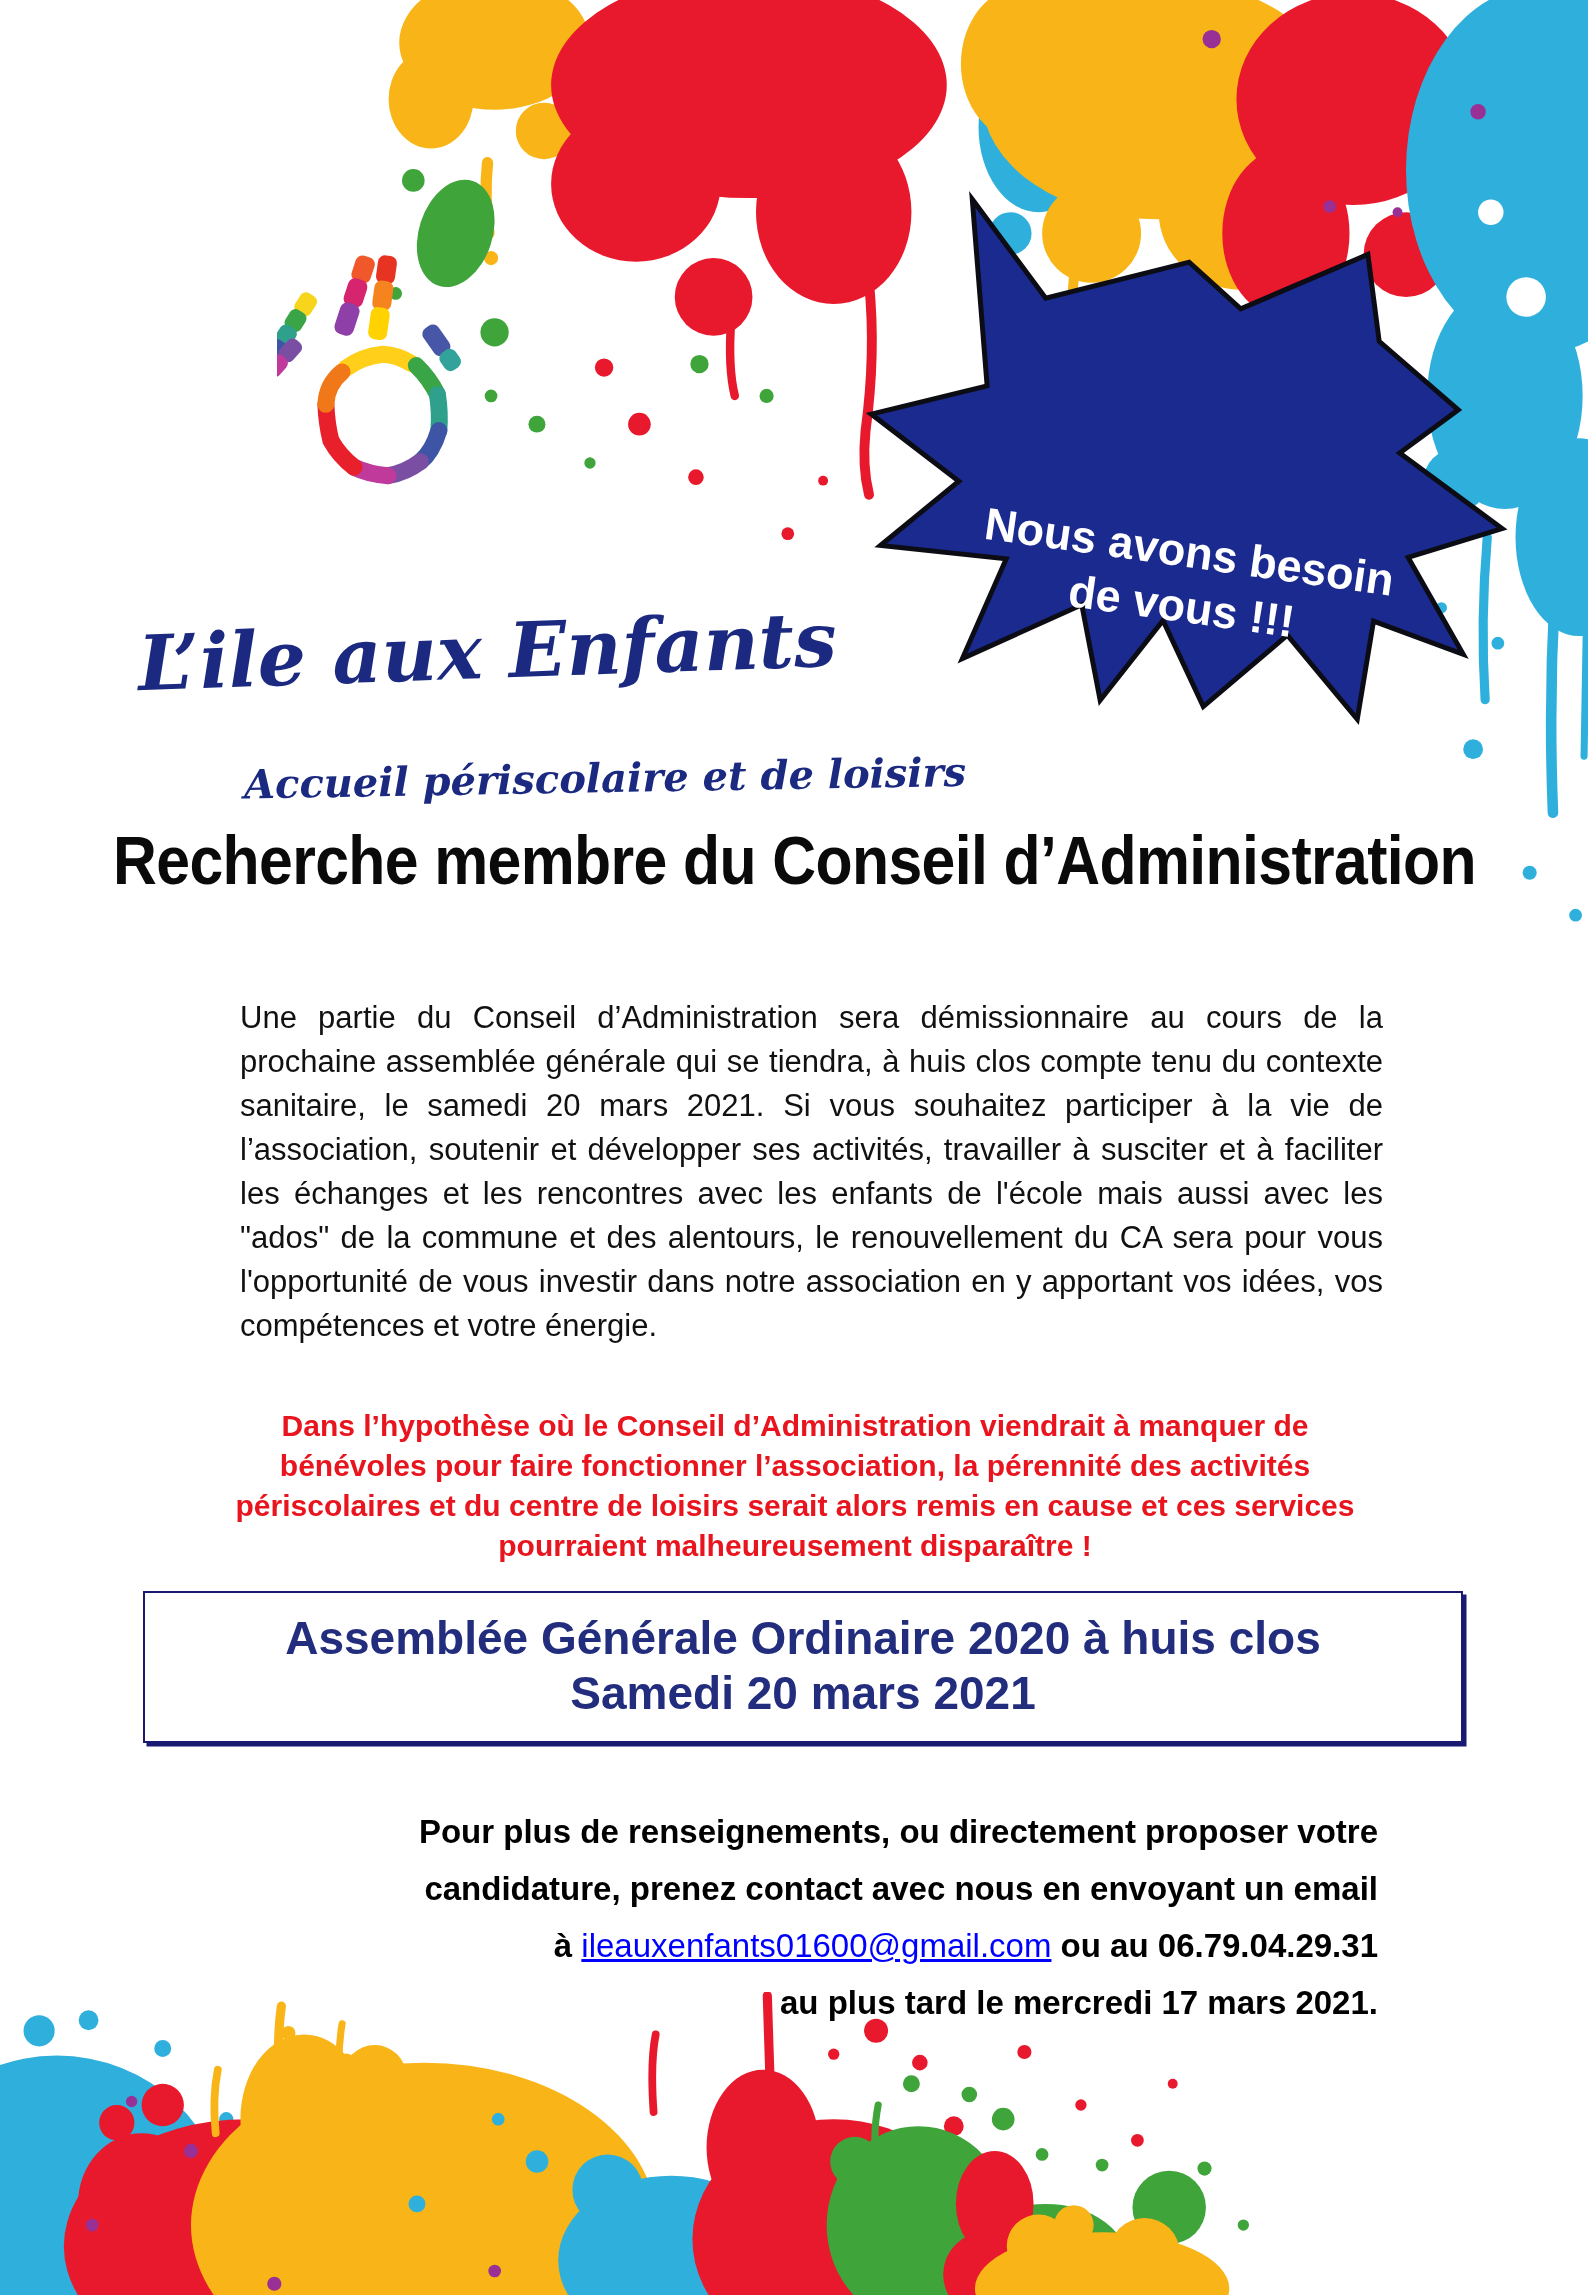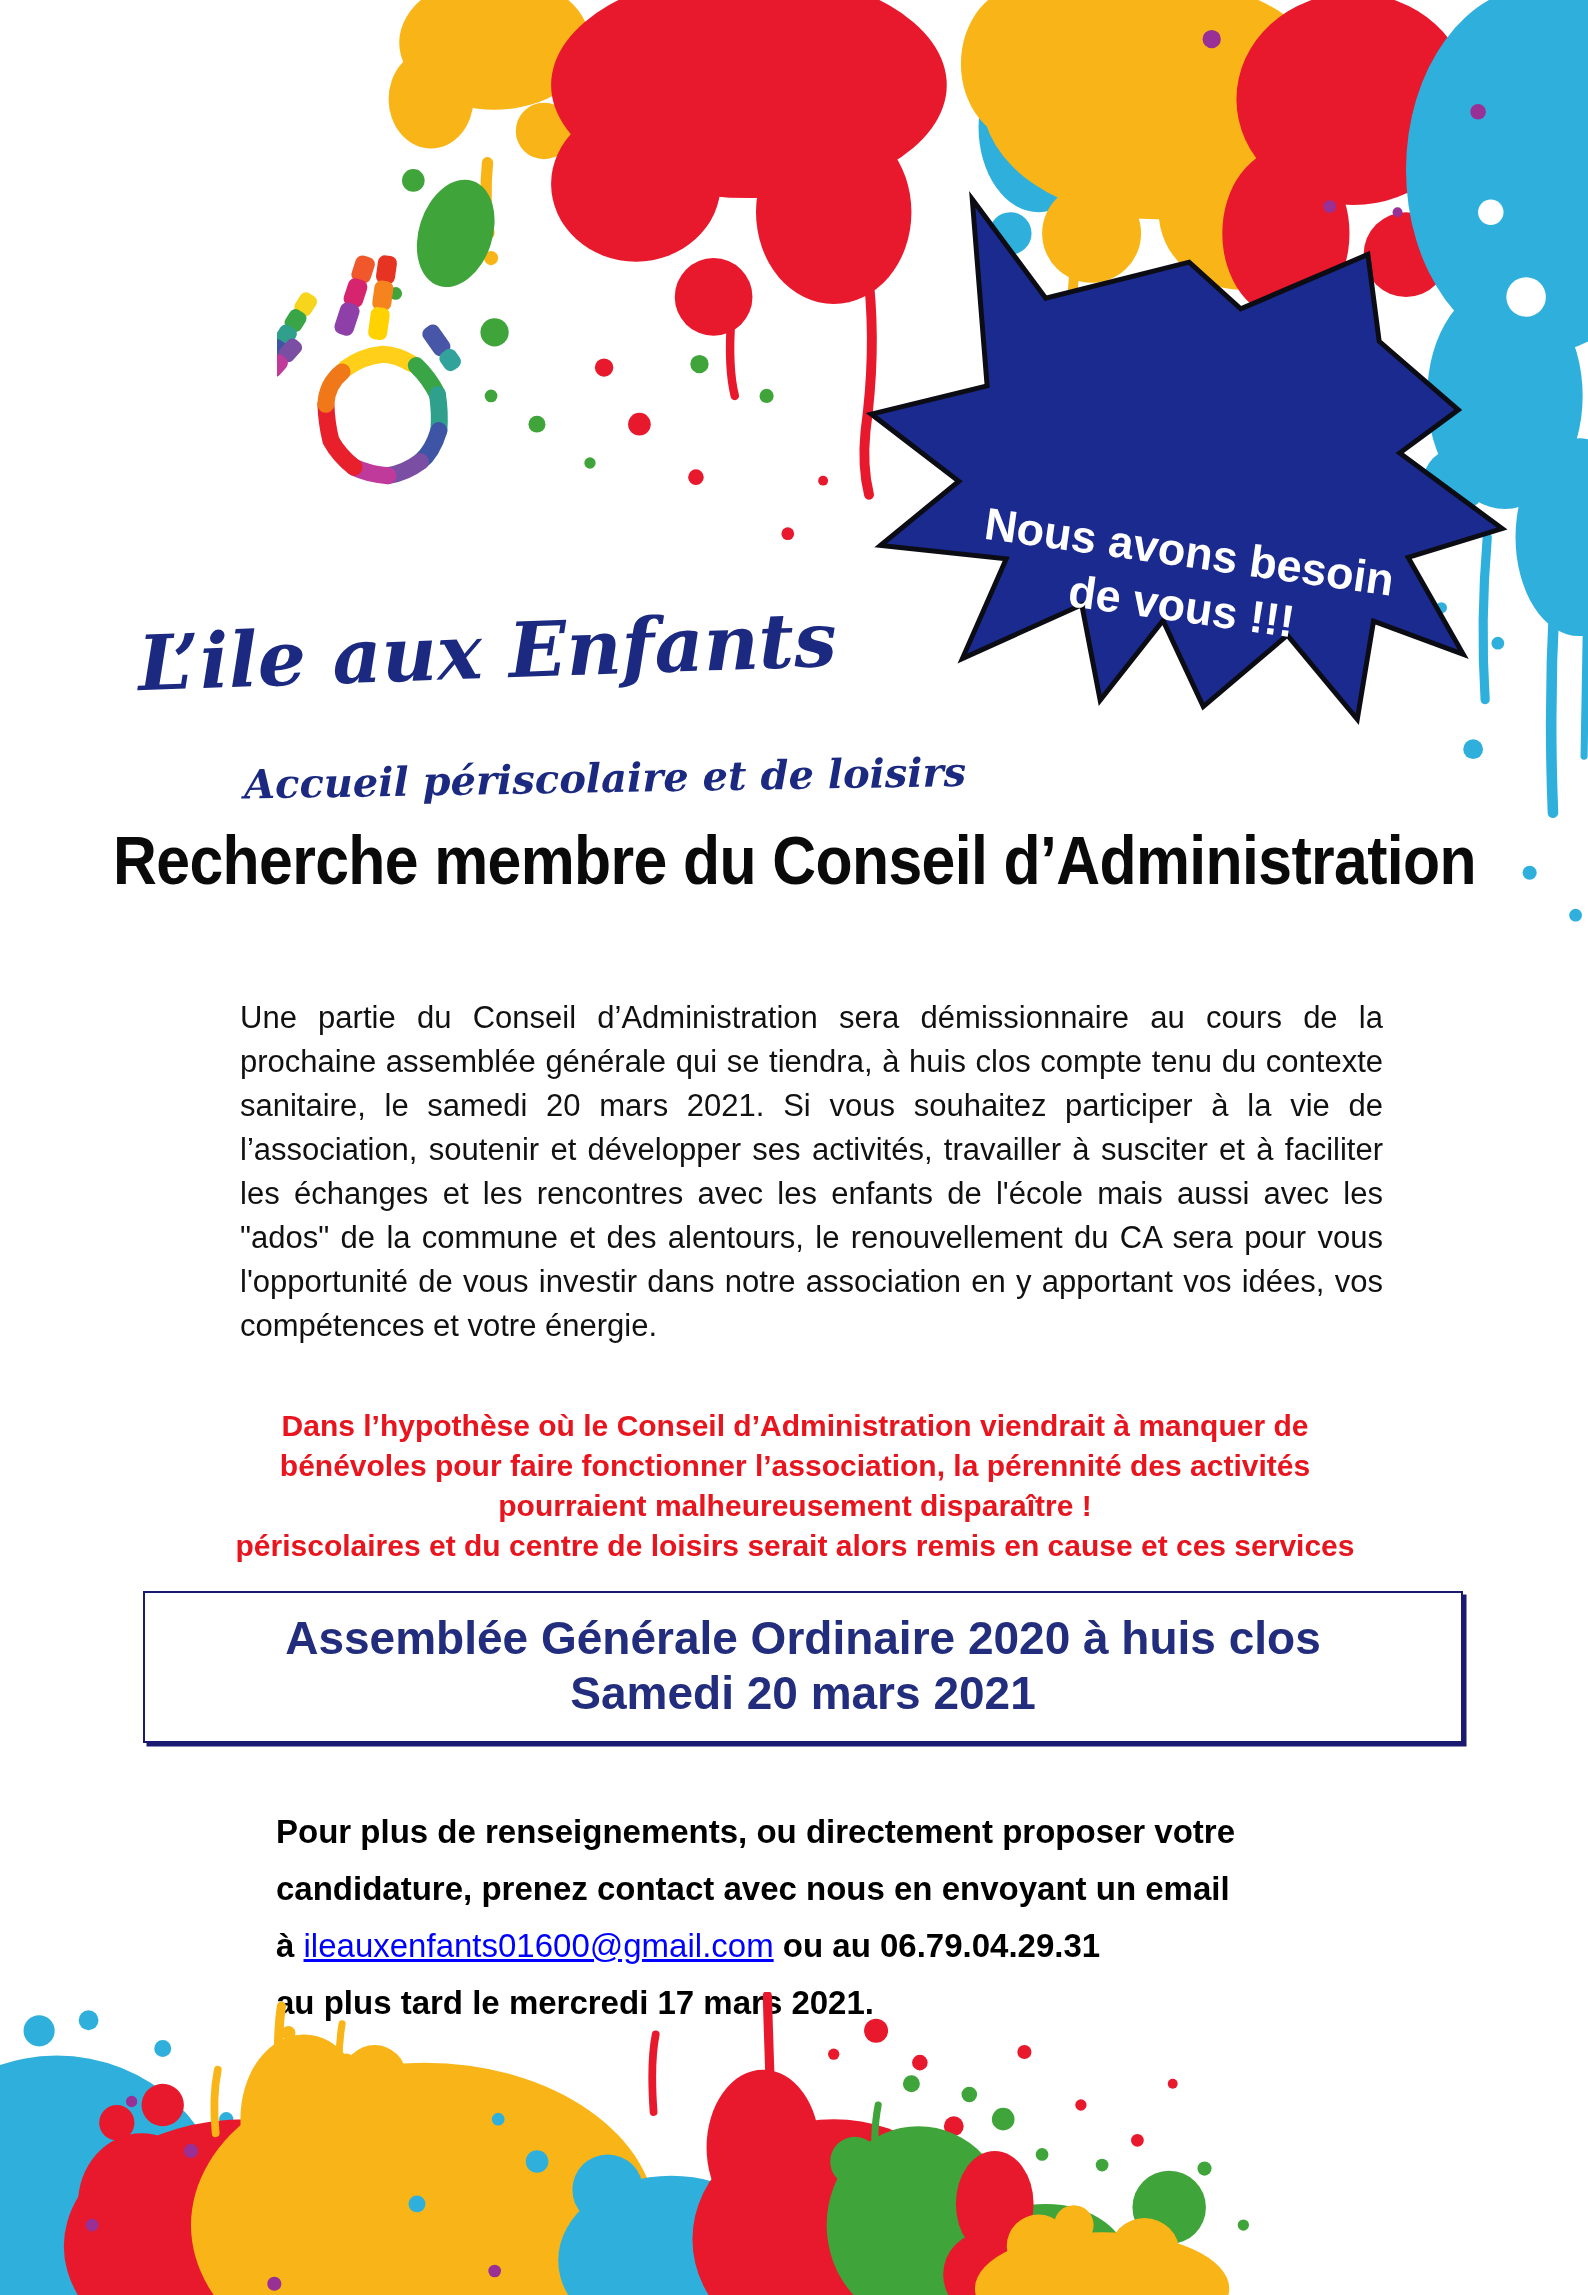--- a/index.html
+++ b/index.html
@@ -36,21 +36,21 @@
   }
   .warn span{display:block;}
   .agbox{
     left:143px;top:1591px;width:1316px;height:130px;
     border:2.1px solid #1a1a72;box-shadow:3.5px 3.5px 0 #1a1a72;
     text-align:center;padding-top:18.4px;box-sizing:content-box;
   }
   .agbox .l{display:block;font-weight:bold;font-size:46px;line-height:55px;color:#232d7e;}
   .contact{
     left:276px;top:1803px;width:1102px;
-    font-weight:bold;font-size:33px;line-height:57px;color:#000;
+    font-weight:bold;font-size:33px;line-height:57px;color:#000;text-align:right;
   }
   .contact .ln{display:block;white-space:nowrap;}
   .contact a{color:#0000ff;text-decoration:underline;font-weight:normal;}
   .deadline{}
   .star-text{
     left:924px;top:524px;width:523px;text-align:center;
     transform:rotate(8deg);color:#ffffff;font-weight:bold;
     font-size:45px;line-height:55px;white-space:nowrap;
   }
   .star-text span{display:block;}
@@ -205,22 +205,22 @@
   <div class="abs logo-title">L’ile aux Enfants</div>
   <div class="abs logo-sub">Accueil périscolaire et de loisirs</div>
 
   <div class="abs heading">Recherche membre du Conseil d’Administration</div>
 
   <div class="abs body-par">Une partie du Conseil d’Administration sera démissionnaire au cours de la prochaine assemblée générale qui se tiendra, à huis clos compte tenu du contexte sanitaire, le samedi 20 mars 2021. Si vous souhaitez participer à la vie de l’association, soutenir et développer ses activités, travailler à susciter et à faciliter les échanges et les rencontres avec les enfants de l'école mais aussi avec les "ados" de la commune et des alentours, le renouvellement du CA sera pour vous l'opportunité de vous investir dans notre association en y apportant vos idées, vos compétences et votre énergie.</div>
 
   <div class="abs warn">
     <span>Dans l’hypothèse où le Conseil d’Administration viendrait à manquer de</span>
     <span>bénévoles pour faire fonctionner l’association, la pérennité des activités</span>
+    <span>périscolaires et du centre de loisirs serait alors remis en cause et ces services</span>
     <span>pourraient malheureusement disparaître !</span>
-    <span>périscolaires et du centre de loisirs serait alors remis en cause et ces services</span>
   </div>
 
   <div class="abs agbox">
     <span class="l">Assemblée Générale Ordinaire 2020 à huis clos</span>
     <span class="l">Samedi 20 mars 2021</span>
   </div>
 
   <div class="abs contact">
     <span class="ln">Pour plus de renseignements, ou directement proposer votre</span>
     <span class="ln">candidature, prenez contact avec nous en envoyant un email</span>

